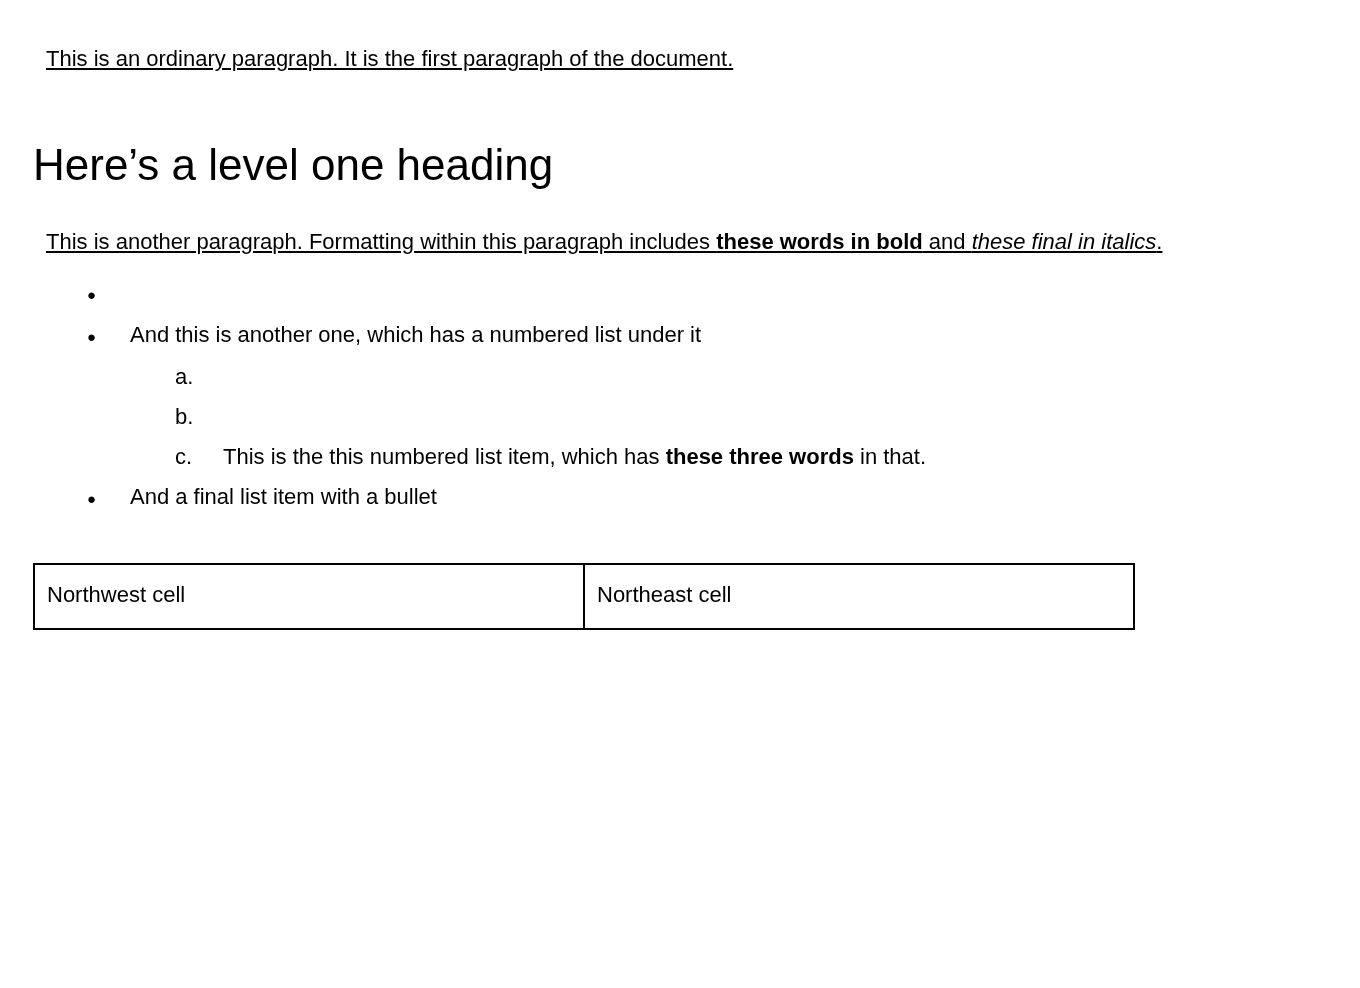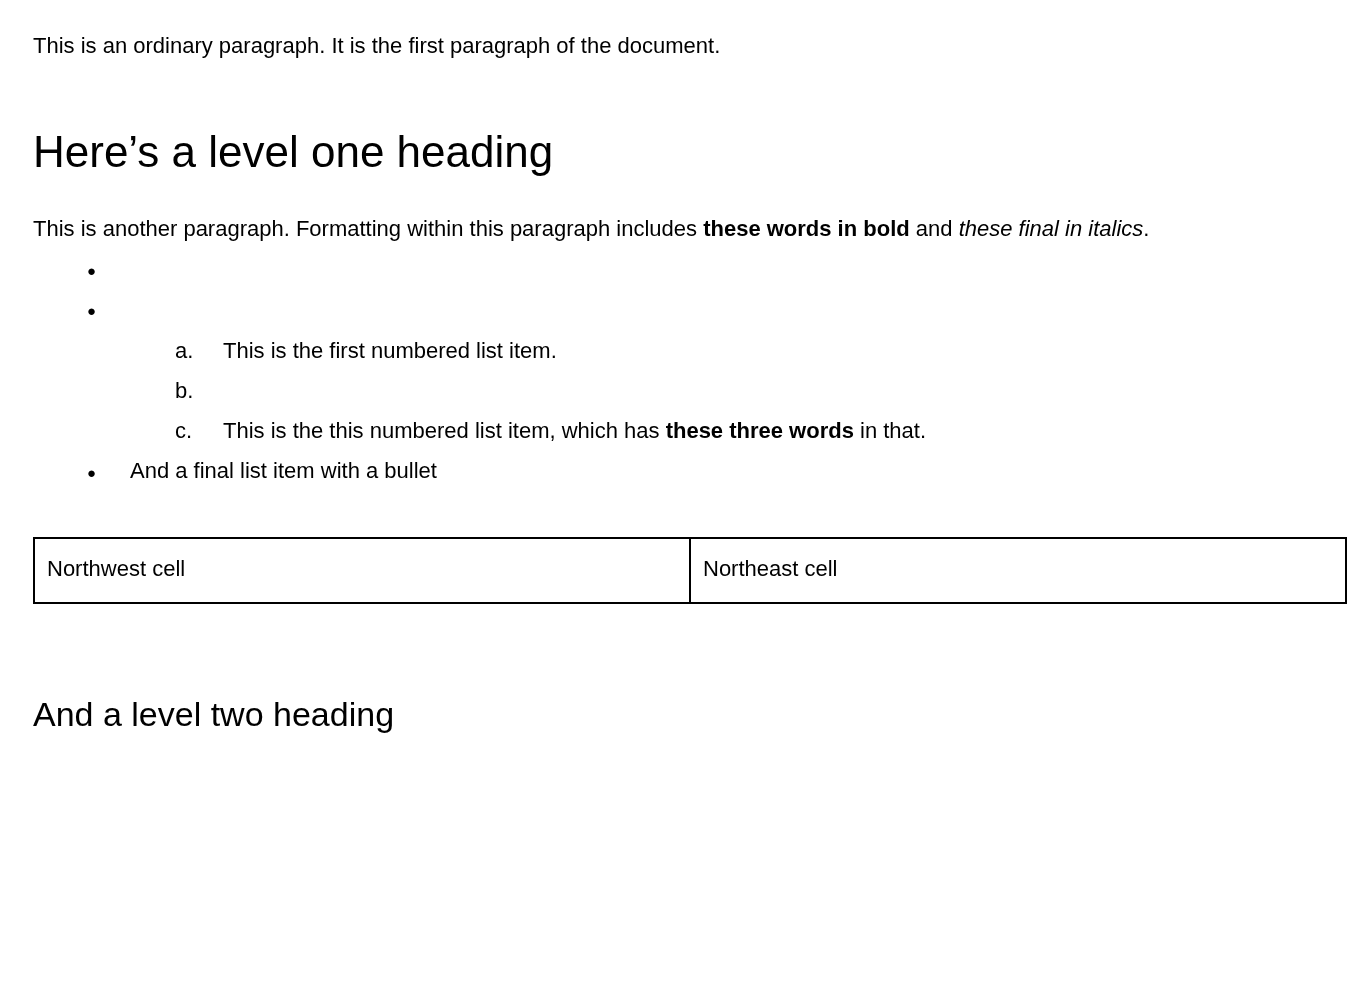--- a/index.html
+++ b/index.html
@@ -12,22 +12,23 @@
     color: #000000;
     font-size: 22px;
     line-height: 40px;
   }
   .doc {
     padding: 26px 33px 60px 33px;
     width: 1247px;
     box-sizing: content-box;
   }
   .para {
-    margin: 0;
+    margin: 13px;
     width: 1247px;
+    text-decoration: underline;
   }
   h1.h1 {
     font-size: 44px;
     line-height: 52px;
     font-weight: 400;
     margin: 60px 0 31px 0;
   }
   h2.h2 {
     font-size: 34px;
     line-height: 40px;
@@ -56,21 +57,21 @@
   }
   .li.l2 .marker {
     margin-left: 142px;
     width: 48px;
   }
   .li .li-text {
     flex: 1 1 auto;
   }
   table.doc-table {
     border-collapse: collapse;
-    width: 1314px;
+    width: 1102px;
     margin-top: 44px;
     table-layout: fixed;
   }
   table.doc-table td {
     border: 2px solid #000000;
     width: 50%;
     padding: 10px 12px 13px 12px;
     font-size: 22px;
     line-height: 40px;
     vertical-align: top;
@@ -90,25 +91,25 @@
   <p class="para"><span>This is another paragraph. Formatting within this paragraph includes </span><b>these words in bold</b><span> and </span><i>these final in italics</i><span>.</span></p>
 
   <div class="doc-list">
 
     <div class="li l1">
       <span class="marker">●</span>
     </div>
 
     <div class="li l1">
       <span class="marker">●</span>
+      <span class="li-text">And this is another one, which has a numbered list under it</span>
     </div>
 
     <div class="li l2">
       <span class="marker">a.</span>
-      <span class="li-text">This is the first numbered list item.</span>
     </div>
 
     <div class="li l2">
       <span class="marker">b.</span>
     </div>
 
     <div class="li l2">
       <span class="marker">c.</span>
       <span class="li-text"><span>This is the this numbered list item, which has </span><b>these three words</b><span> in that.</span></span>
     </div>
@@ -122,16 +123,15 @@
 
   <table class="doc-table">
     <tbody>
       <tr>
         <td>Northwest cell</td>
         <td>Northeast cell</td>
       </tr>
     </tbody>
   </table>
 
-  <h2 class="h2">And a level two heading</h2>
 
 
 </div>
 
 </body></html>

